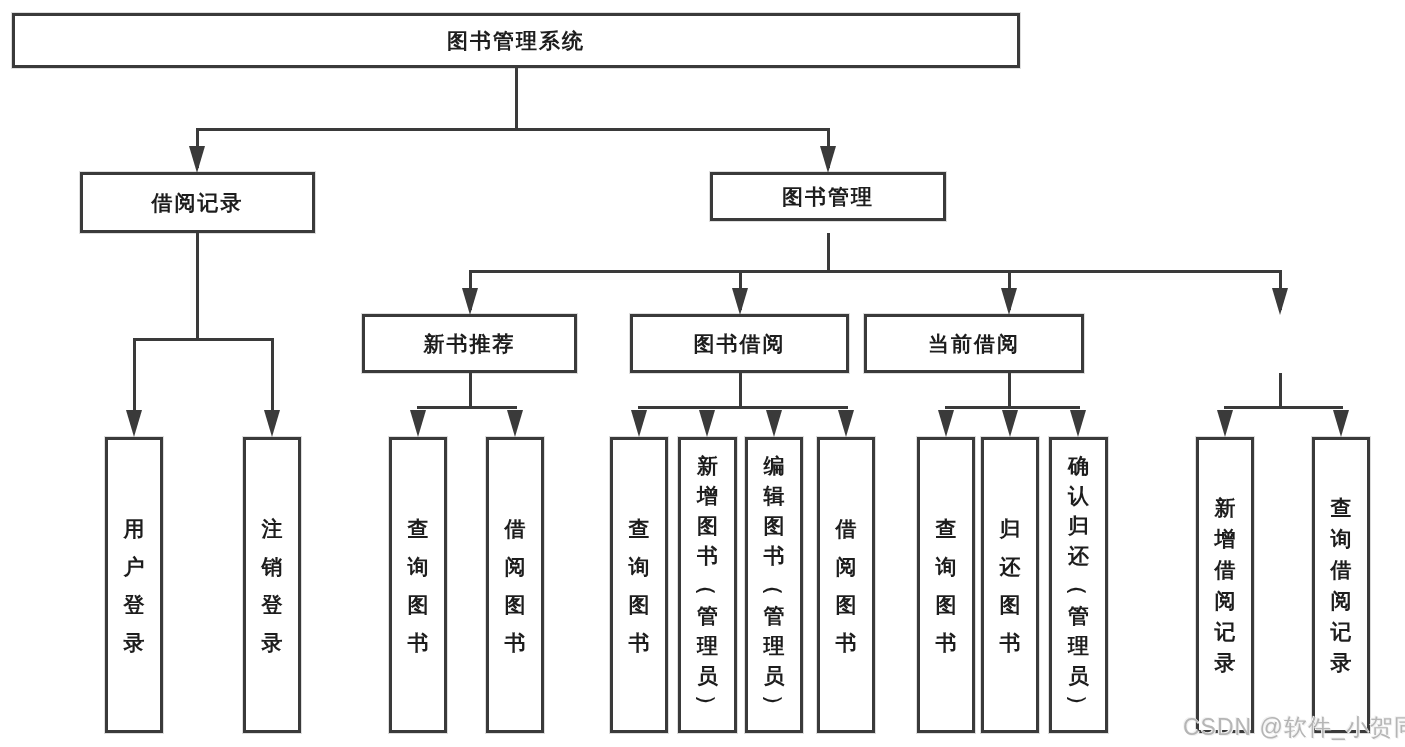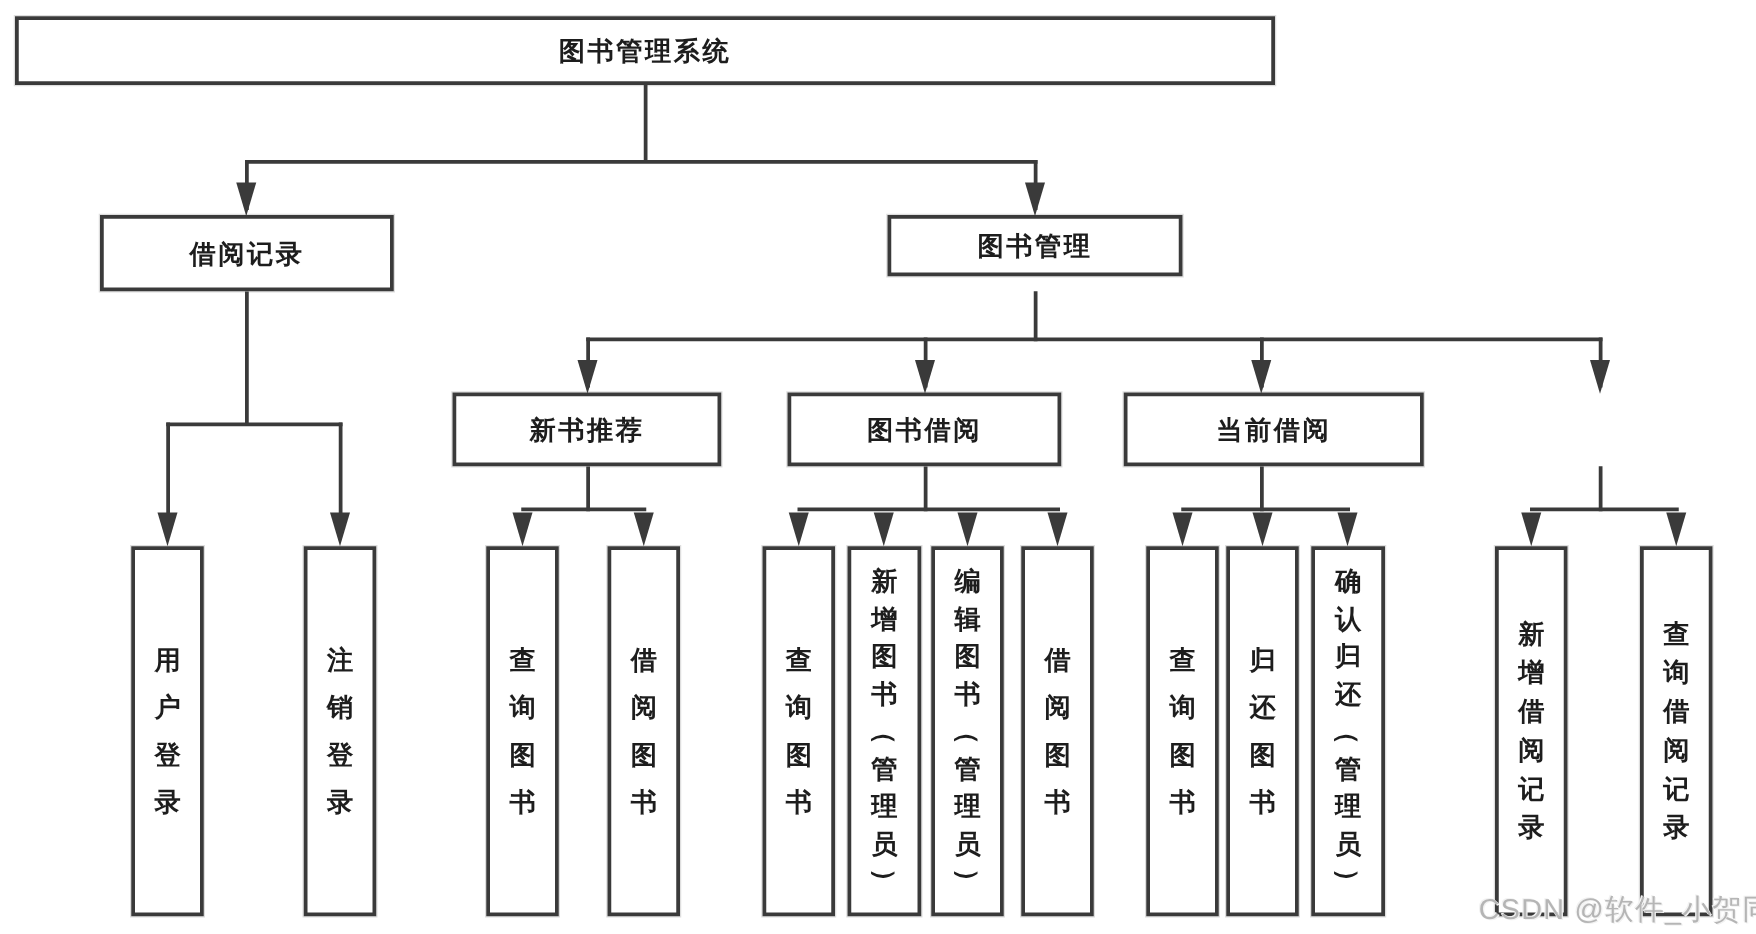--- a/index.html
+++ b/index.html
@@ -79,21 +79,21 @@
   <div class="box" style="left:710px;top:172px;width:236px;height:49px;">
     <span>图书管理</span>
   </div>
 
   <div class="box" style="left:362px;top:314px;width:215px;height:59px;text-align:right;">
     <span>新书推荐</span>
   </div>
   <div class="box" style="left:630px;top:314px;width:219px;height:59px;">
     <span>图书借阅</span>
   </div>
-  <div class="box" style="left:899px;top:314px;width:240px;height:59px;">
+  <div class="box" style="left:864px;top:314px;width:220px;height:59px;">
     <span>当前借阅</span>
   </div>
 
   <div class="box vbox" style="left:105px;top:437px;width:58px;height:296px;">
     <div class="vlabel pitch-38">
         <div>用</div>
         <div>户</div>
         <div>登</div>
         <div>录</div>
       </div>

